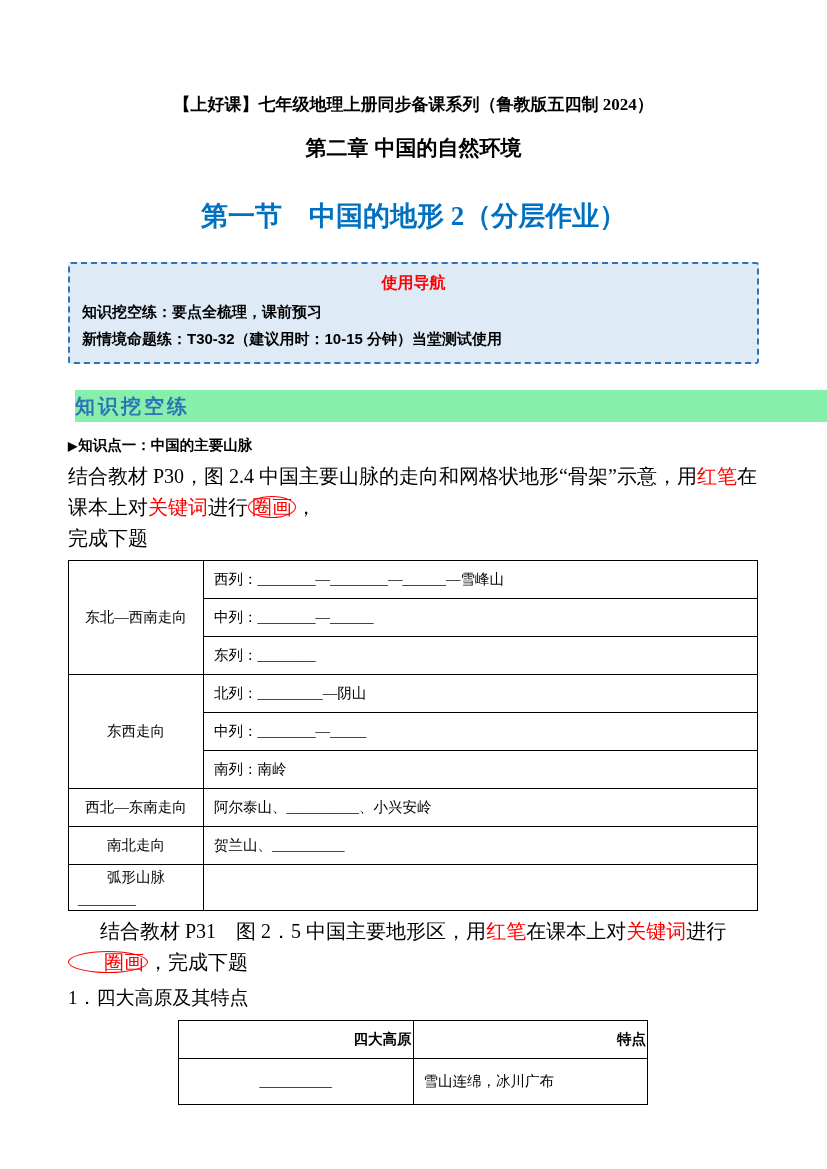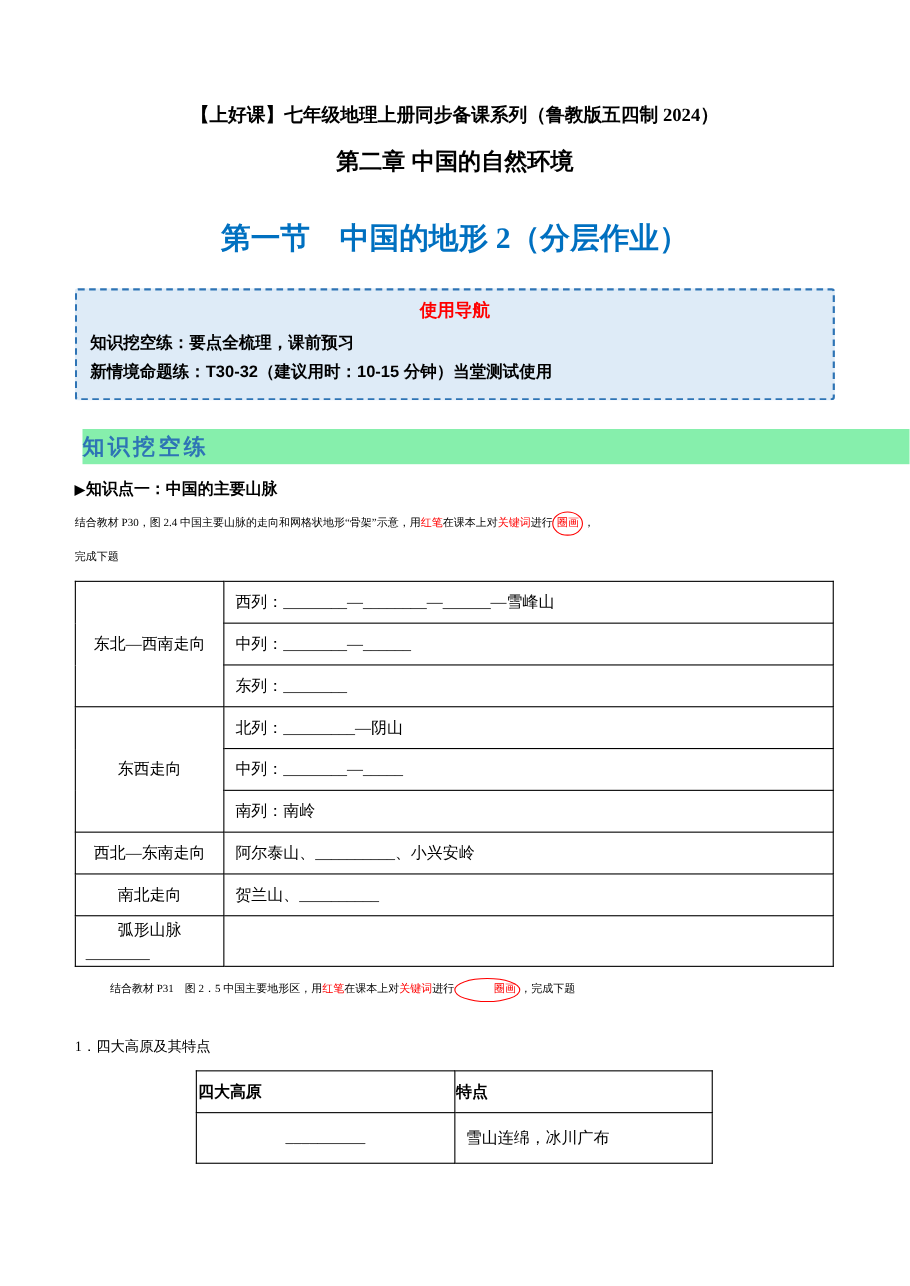--- a/index.html
+++ b/index.html
@@ -82,21 +82,21 @@
     font-weight: bold;
     font-size: 14.5px;
     line-height: 20px;
     font-family: "Liberation Sans", sans-serif;
   }
   .tri {
     font-size: 12px;
     margin-right: 1px;
   }
   .para {
-    font-size: 10px;
+    font-size: 20px;
     line-height: 31px;
     margin: 5px 0 0 0;
   }
   .para.indent { text-indent: 32px; }
   .red { color: #FF0000; }
   .circled {
     color: #FF0000;
     border: 1.5px solid #FF0000;
     border-radius: 50%;
     padding: 0 3px;
@@ -127,37 +127,37 @@
     vertical-align: middle;
   }
   .t1 tr.last td { height: 46px; }
   .arc-label { text-align: center; }
   .arc-blank {
     text-align: left;
     padding-left: 8px;
     margin-top: 4px;
   }
   .item-line {
-    font-size: 13px;
-    line-height: 20px;
-    margin-top: 26px;
+    font-size: 19px;
+    line-height: 20px;
+    margin-top: 10px;
   }
   .t2 {
     margin: 12px 0 0 110px;
     width: 470px;
   }
   .t2 td, .t2 th {
     border: 1px solid #000;
     font-size: 14.5px;
     box-sizing: border-box;
     font-weight: normal;
   }
   .t2 .hdr {
     height: 38px;
-    text-align: left;
+    text-align: right;
     vertical-align: middle;
     font-weight: bold;
     font-family: "Liberation Sans", sans-serif;
   }
   .t2 .c1 {
     width: 235px;
     height: 46px;
     text-align: center;
     vertical-align: middle;
   }

